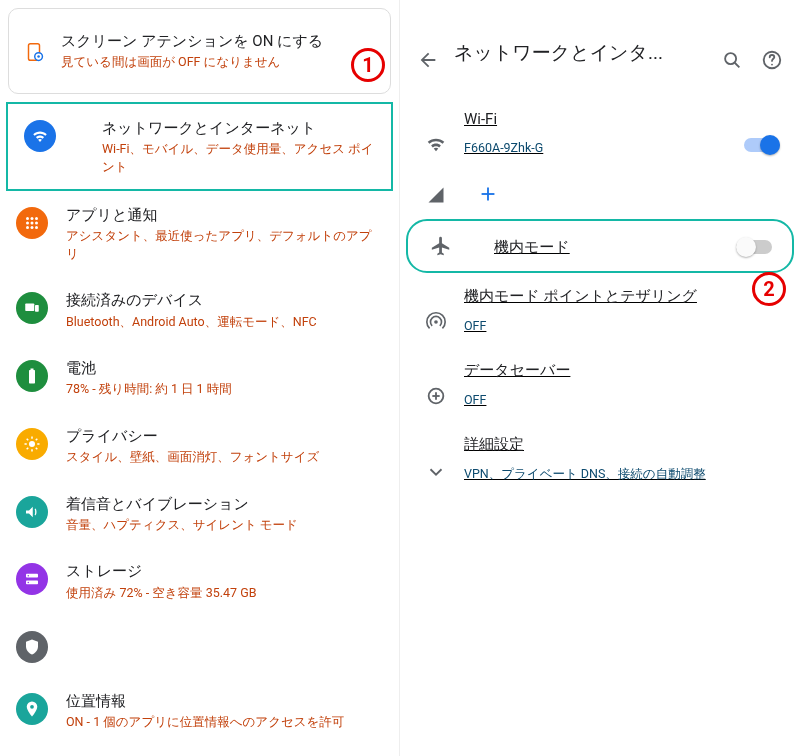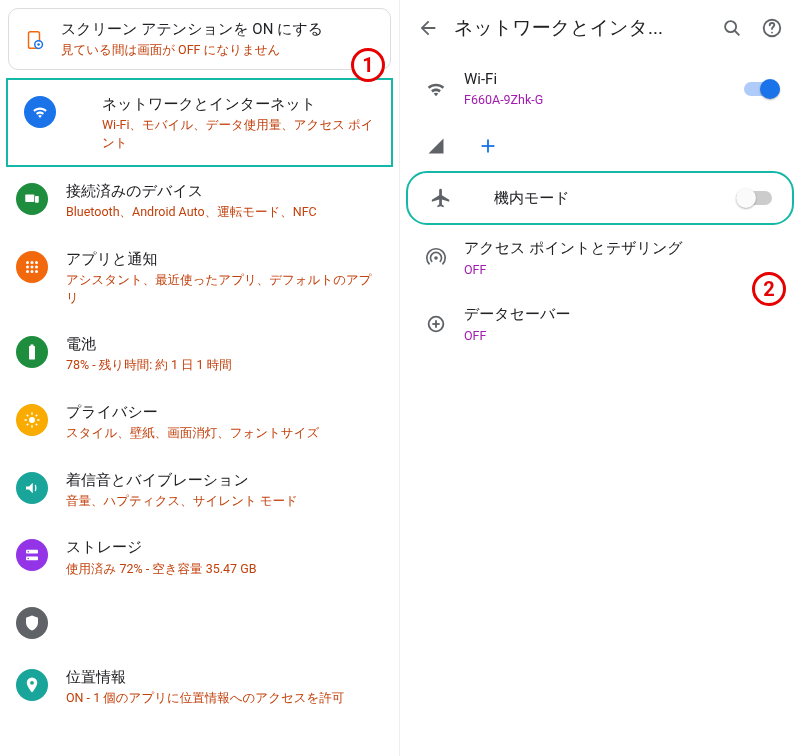--- a/index.html
+++ b/index.html
@@ -18,21 +18,21 @@
     position: relative;
     overflow: hidden;
   }
   .panel.left { border-right: 1px solid #eee; }
 
   
   .suggestion-card {
     margin: 8px;
     border: 1px solid #ddd;
     border-radius: 10px;
-    padding: 10px 12px;
+    padding: 22px 12px;
     display: flex;
     align-items: center;
     background: #fff;
   }
   .list-item {
     display: flex;
     align-items: flex-start;
     padding: 14px 16px;
     position: relative;
   }
@@ -79,63 +79,65 @@
     display: flex;
     align-items: center;
     justify-content: center;
     background: #fff;
     z-index: 5;
   }
 
   
   .appbar {
     display: flex;
-    align-items: center;
+    align-items: flex-start;
     height: 56px;
     padding: 0 8px;
+    margin-top: 40px;
   }
   .appbar .icon-btn {
     width: 40px; height: 40px;
     display: flex; align-items: center; justify-content: center;
     border-radius: 50%;
     color: #5f6368;
   }
   .appbar-title {
     flex: 1;
     font-size: 19px;
     color: #202124;
     padding-left: 6px;
     white-space: nowrap;
     overflow: hidden;
     text-overflow: ellipsis;
   }
 
   .net-item {
     display: flex;
-    align-items: center;
+    align-items: flex-end;
     padding: 14px 14px 14px 8px;
     position: relative;
+    text-decoration: underline;
   }
   .net-icon-slot {
     width: 56px;
     display: flex;
     align-items: center;
     justify-content: center;
     flex-shrink: 0;
     color: #5f6368;
   }
   .net-txt { flex: 1; min-width: 0; }
   .net-title {
     font-size: 15px;
     color: #202124;
   }
   .net-sub {
     font-size: 12.5px;
-    color: #a21caf;
-    margin-top: 4px;
+    color: #0c4a6e;
+    margin-top: 12px;
   }
   .trailing {
     width: 48px;
     display: flex;
     align-items: center;
     justify-content: center;
     color: #1a73e8;
   }
   .switch {
     width: 36px; height: 20px;
@@ -180,53 +182,53 @@
 
   <div class="list-item red-box" style="margin:4px 6px 0 6px;">
     <div class="list-icon" style="background:#1a73e8">
       <svg width="18" height="18" viewBox="0 0 24 24" fill="#fff">
           <path d="M12 20l-2.5-3.1c1.5-1.2 3.5-1.2 5 0L12 20zm-5.3-6.5c3-2.7 7.6-2.7 10.6 0l-1.8 2.2c-2-1.8-5-1.8-7 0l-1.8-2.2zM3 9.6c5.1-4.6 12.9-4.6 18 0l-1.8 2.2c-4-3.6-10.4-3.6-14.4 0L3 9.6z"></path>
         </svg>
     </div>
     <div class="list-txt">
       <div class="title">ネットワークとインターネット</div>
       <div class="subtitle">Wi-Fi、モバイル、データ使用量、アクセス ポイント</div>
-    </div>
-  </div>
-
-  <div class="list-item">
-    <div class="list-icon" style="background:#1e8e3e">
-      <svg width="18" height="18" viewBox="0 0 24 24" fill="#fff">
-          <rect x="3" y="6" width="12" height="10" rx="1"></rect>
-          <rect x="16" y="8" width="5" height="9" rx="1"></rect>
-        </svg>
-    </div>
-    <div class="list-txt">
-      <div class="title">接続済みのデバイス</div>
-      <div class="subtitle">Bluetooth、Android Auto、運転モード、NFC</div>
     </div>
   </div>
 
   <div class="list-item">
     <div class="list-icon" style="background:#f2690d">
       <svg width="18" height="18" viewBox="0 0 24 24" fill="#fff">
           <circle cx="6" cy="6" r="2"></circle>
           <circle cx="12" cy="6" r="2"></circle>
           <circle cx="18" cy="6" r="2"></circle>
           <circle cx="6" cy="12" r="2"></circle>
           <circle cx="12" cy="12" r="2"></circle>
           <circle cx="18" cy="12" r="2"></circle>
           <circle cx="6" cy="18" r="2"></circle>
           <circle cx="12" cy="18" r="2"></circle>
           <circle cx="18" cy="18" r="2"></circle>
         </svg>
     </div>
     <div class="list-txt">
       <div class="title">アプリと通知</div>
       <div class="subtitle">アシスタント、最近使ったアプリ、デフォルトのアプリ</div>
+    </div>
+  </div>
+
+  <div class="list-item">
+    <div class="list-icon" style="background:#1e8e3e">
+      <svg width="18" height="18" viewBox="0 0 24 24" fill="#fff">
+          <rect x="3" y="6" width="12" height="10" rx="1"></rect>
+          <rect x="16" y="8" width="5" height="9" rx="1"></rect>
+        </svg>
+    </div>
+    <div class="list-txt">
+      <div class="title">接続済みのデバイス</div>
+      <div class="subtitle">Bluetooth、Android Auto、運転モード、NFC</div>
     </div>
   </div>
 
   <div class="list-item">
     <div class="list-icon" style="background:#1e8e3e">
       <svg width="18" height="18" viewBox="0 0 24 24" fill="#fff">
           <path d="M15 4h-1V2h-4v2H9a1 1 0 00-1 1v16a1 1 0 001 1h6a1 1 0 001-1V5a1 1 0 00-1-1z"></path>
         </svg>
     </div>
     <div class="list-txt">
@@ -385,33 +387,44 @@
 
   <div class="net-item">
     <div class="net-icon-slot">
       <svg width="22" height="22" viewBox="0 0 24 24" fill="none" stroke="#5f6368" stroke-width="1.8">
           <circle cx="12" cy="12" r="2" fill="#5f6368" stroke="none"></circle>
           <path d="M7.8 16.2a6 6 0 118.4 0"></path>
           <path d="M5 19a10 10 0 1114 0"></path>
         </svg>
     </div>
     <div class="net-txt">
-      <div class="net-title">アクセス ポイントとテザリング</div>
+      <div class="net-title">機内モード ポイントとテザリング</div>
       <div class="net-sub">OFF</div>
     </div>
   </div>
 
   <div class="net-item">
     <div class="net-icon-slot">
       <svg width="22" height="22" viewBox="0 0 24 24" fill="none" stroke="#5f6368" stroke-width="2">
           <circle cx="12" cy="12" r="8"></circle>
           <line x1="12" y1="8" x2="12" y2="16"></line>
           <line x1="8" y1="12" x2="16" y2="12"></line>
         </svg>
     </div>
     <div class="net-txt">
       <div class="net-title">データセーバー</div>
       <div class="net-sub">OFF</div>
     </div>
   </div>
 
+  <div class="net-item">
+    <div class="net-icon-slot">
+      <svg width="22" height="22" viewBox="0 0 24 24" fill="none" stroke="#5f6368" stroke-width="2">
+          <polyline points="6 9 12 15 18 9"></polyline>
+        </svg>
+    </div>
+    <div class="net-txt">
+      <div class="net-title">詳細設定</div>
+      <div class="net-sub">VPN、プライベート DNS、接続の自動調整</div>
+    </div>
+  </div>
 
 </div>
 
 </body></html>

